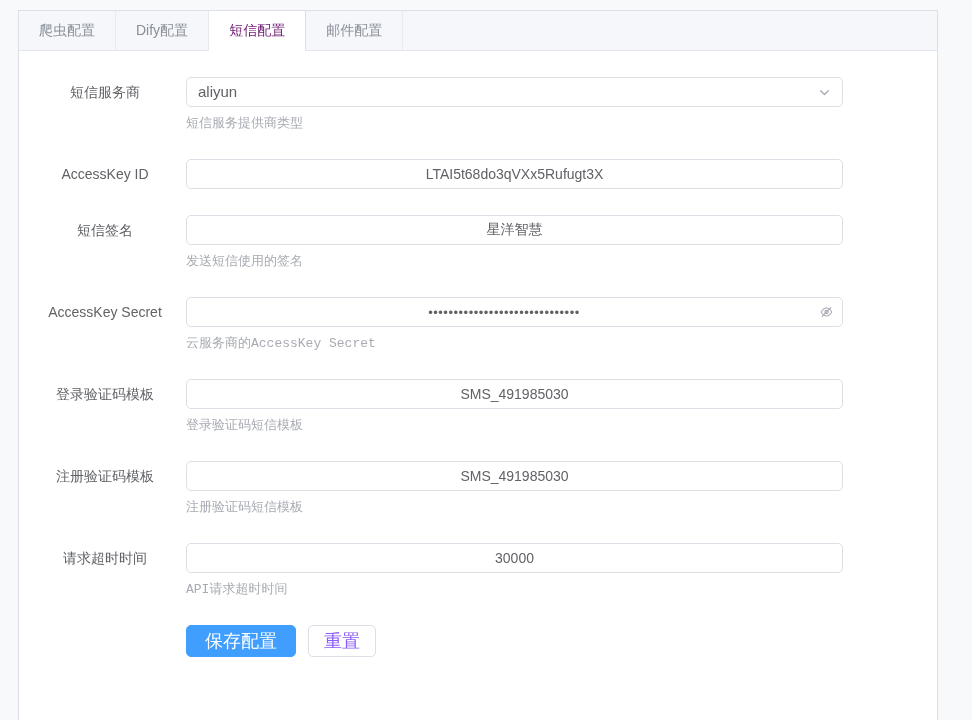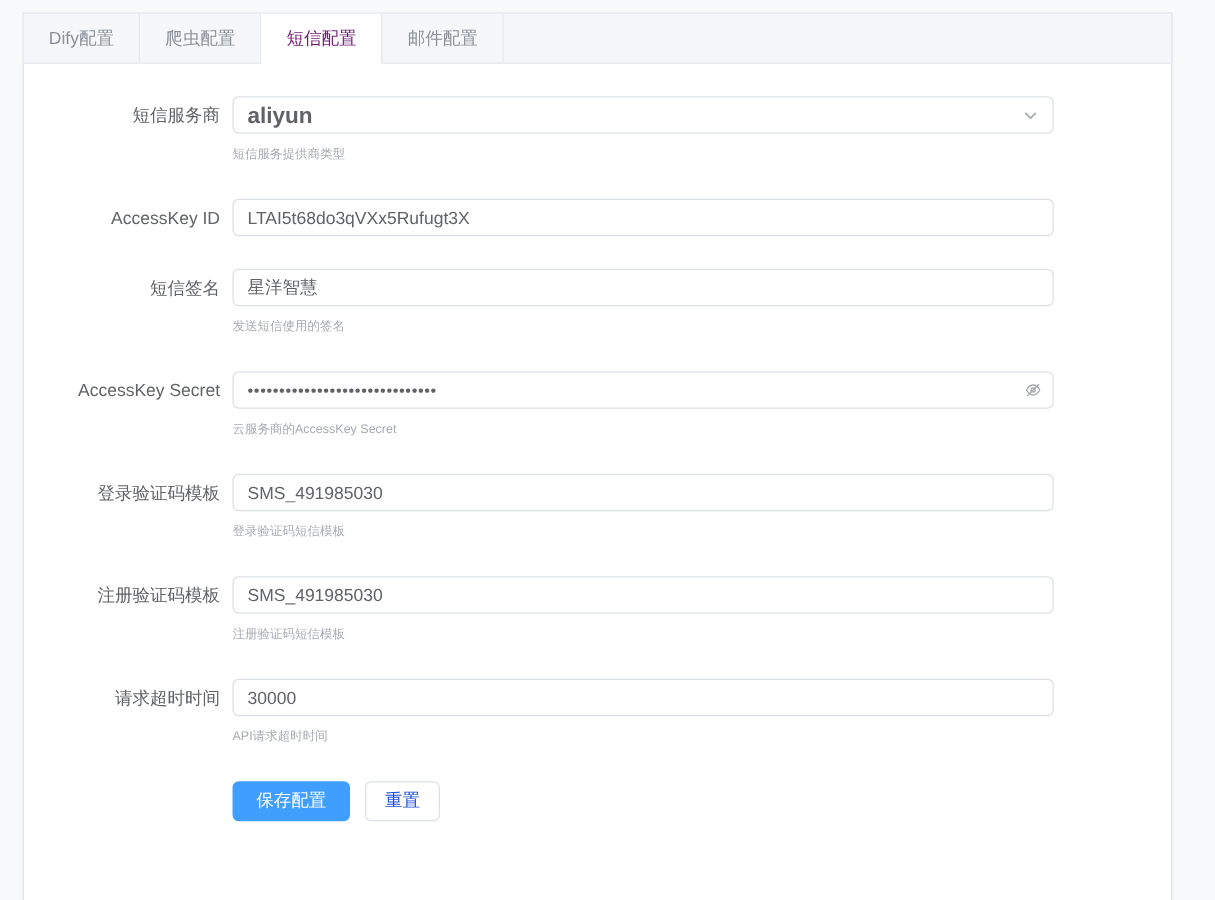--- a/index.html
+++ b/index.html
@@ -45,84 +45,86 @@
   .tab-filler {
     flex: 1;
     border-bottom: 1px solid #e4e7ed;
   }
   
   .card-body { padding: 26px 15px 0 15px; }
   .form-item { display: flex; margin-bottom: 26px; }
   .form-label {
     width: 152px;
     padding-right: 10px;
-    text-align: right;
+    text-align: center;
     line-height: 30px;
     color: #606266;
     flex: none;
   }
   .field { flex: 1; max-width: 657px; }
   .control-box {
     position: relative;
     width: 100%; height: 30px;
     border: 1px solid #dcdfe6;
     border-radius: 5px;
     background: #fff;
     display: flex; align-items: center;
     padding: 0 11px;
   }
-  .control-box .grow { flex: 1; color: #606266; font-size: 18px; line-height: 28px; overflow: hidden; white-space: nowrap; font-weight: bold; }
+  .control-box .grow { flex: 1; color: #606266; font-size: 15px; line-height: 28px; overflow: hidden; white-space: nowrap; }
   .icon-btn { display: flex; align-items: center; flex: none; }
   input.text-input {
     width: 100%; height: 30px;
     border: 1px solid #dcdfe6;
     border-radius: 5px;
     padding: 0 11px;
     font-size: 14px;
     color: #606266;
     outline: none;
     font-family: "Liberation Sans", "DejaVu Sans", sans-serif;
     background: #fff;
+    text-align: center;
   }
   .pw-wrap { position: relative; }
   .pw-wrap input { padding-right: 32px; letter-spacing: 0.5px; font-size: 13px; }
   .pw-eye {
     position: absolute; right: 9px; top: 50%;
     transform: translateY(-50%);
     display: flex; align-items: center;
     cursor: pointer;
   }
   .help {
     margin-top: 8px;
-    font-size: 10px;
+    font-size: 13px;
     line-height: 18px;
     color: #a8abb2;
+    font-family: Liberation Mono, monospace;
   }
   
   .btn-row { display: flex; margin-left: 152px; padding-bottom: 30px; }
   .btn {
     height: 32px;
     padding: 0 18px;
     border-radius: 5px;
-    font-size: 14px;
+    font-size: 18px;
     cursor: pointer;
     border: 1px solid transparent;
     font-family: "Liberation Sans", "DejaVu Sans", sans-serif;
   }
   .btn.primary { background: #409eff; border-color: #409eff; color: #ffffff; }
-  .btn.plain { background: #ffffff; border-color: #dcdfe6; color: #1d4ed8; margin-left: 12px; padding: 0 15px; }
+  .btn.plain { background: #ffffff; border-color: #dcdfe6; color: #8b5cf6; margin-left: 12px; padding: 0 15px; }
 </style>
 </head>
 <body>
 
 <div class="card">
 
   <div class="tab-header">
+    <div class="tab">爬虫配置</div>
     <div class="tab">Dify配置</div>
-    <div class="tab">爬虫配置</div>
     <div class="tab active">短信配置</div>
     <div class="tab">邮件配置</div>
     <div class="tab-filler"></div>
   </div>
 
   <div class="card-body">
 
     <div class="form-item">
       <label class="form-label">短信服务商</label>
       <div class="field">

